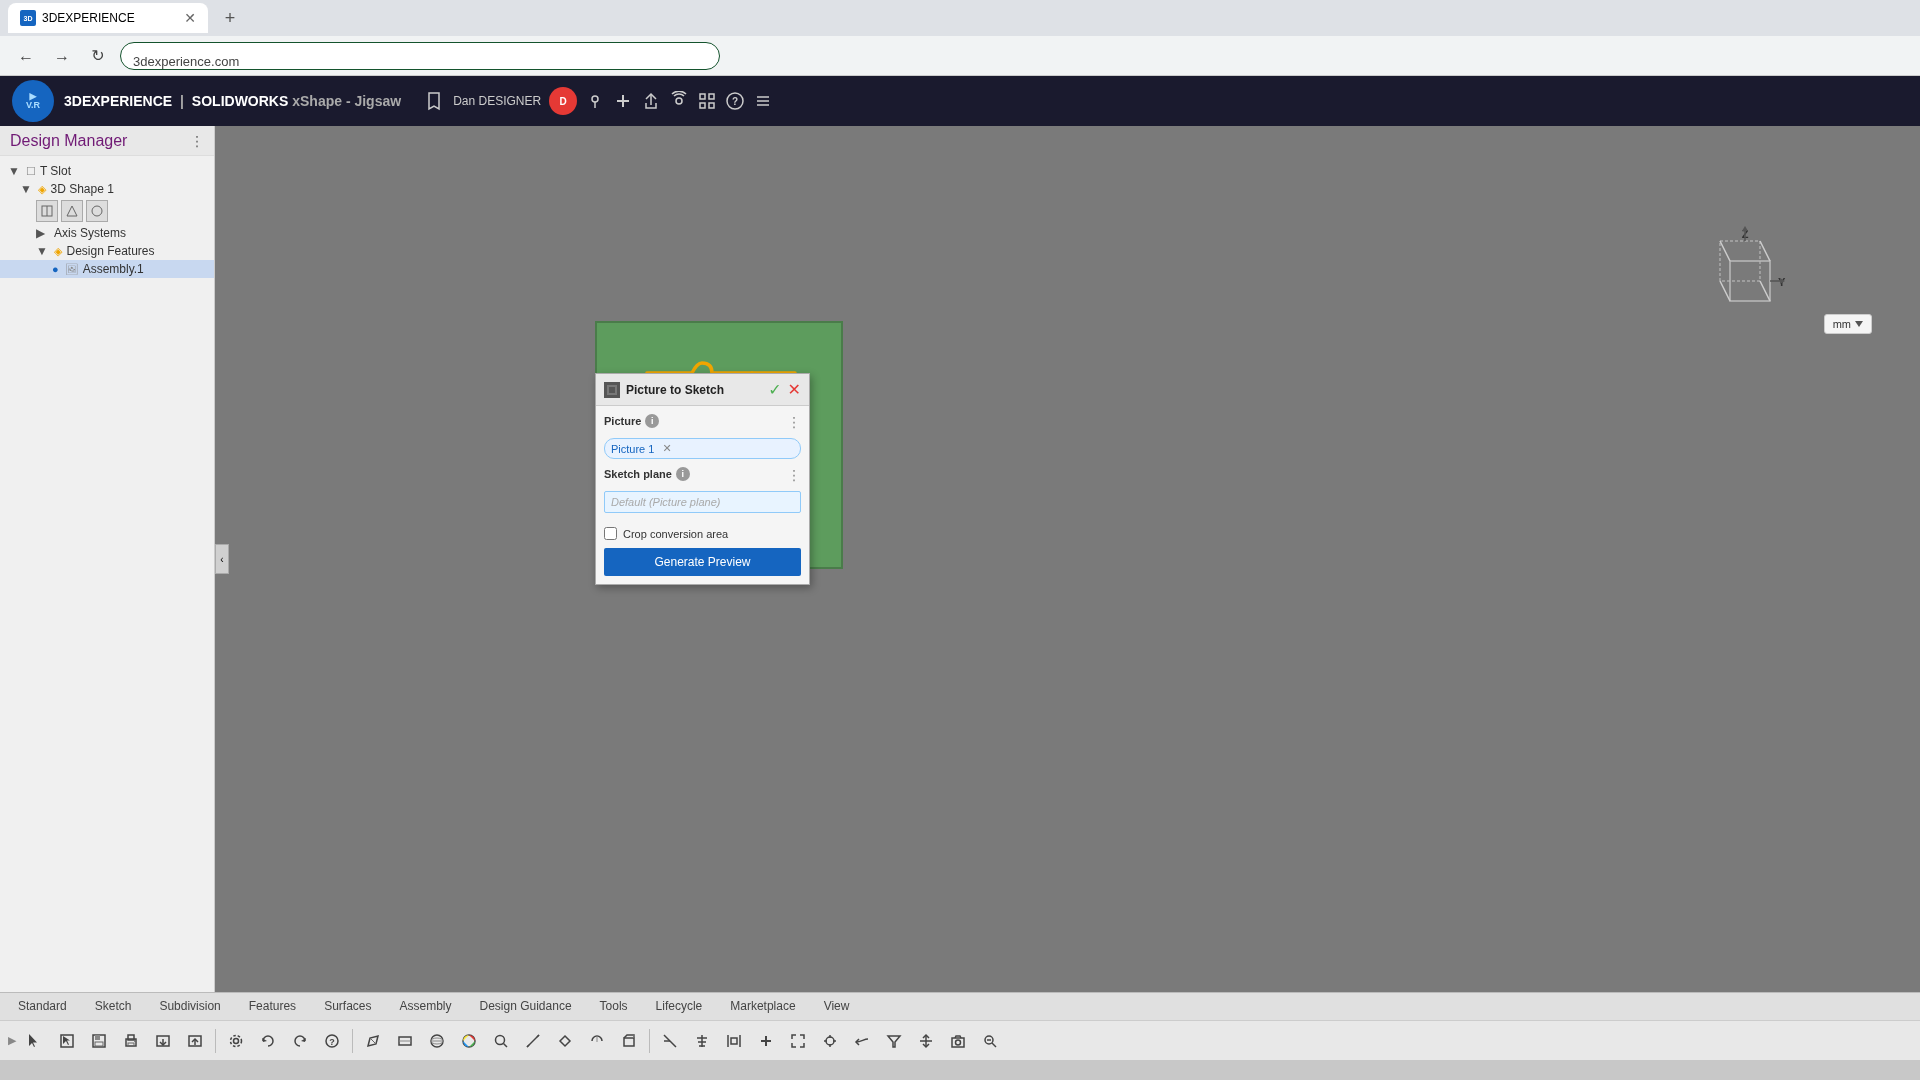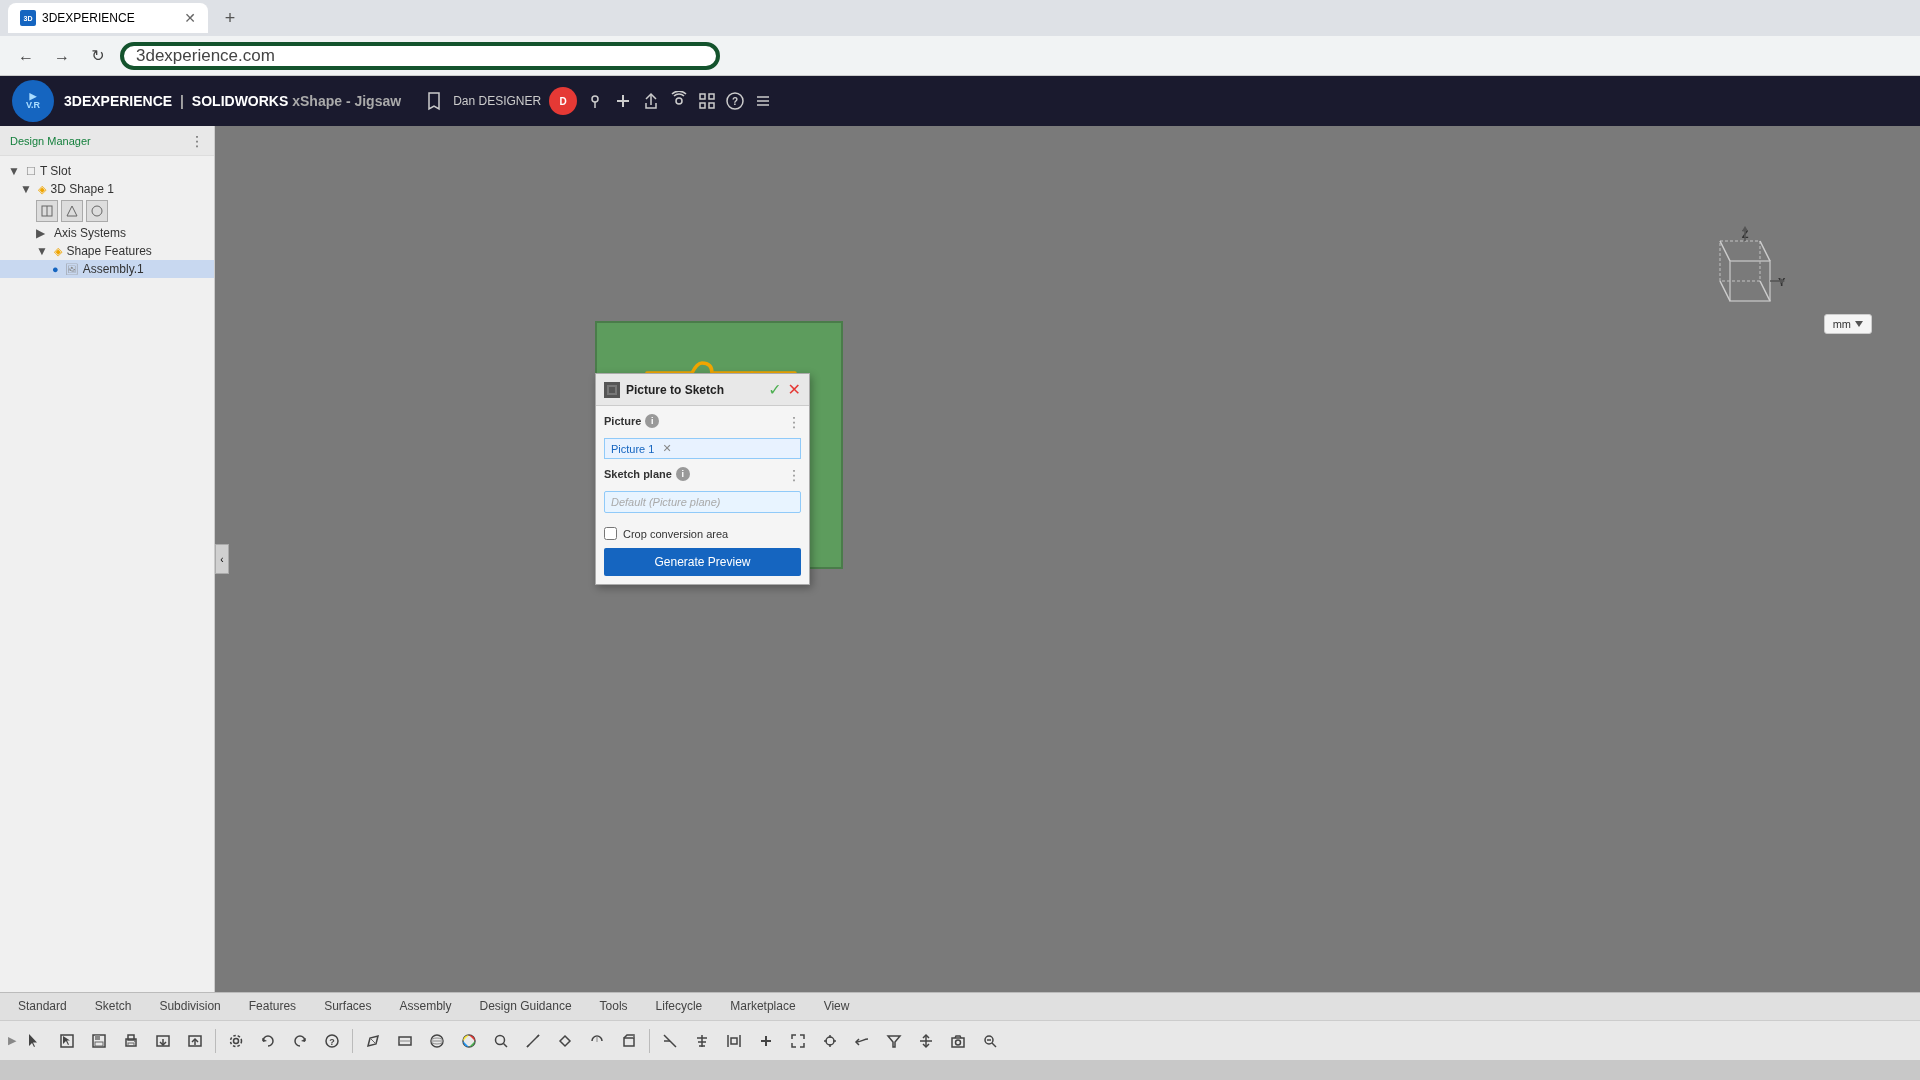--- a/index.html
+++ b/index.html
@@ -6,41 +6,41 @@
     body { width: 1920px; height: 1080px; overflow: hidden; font-family: 'Segoe UI', Arial, sans-serif; font-size: 12px; background: #c8c8c8; }
 
     
     .browser-bar { background: #dee1e6; height: 36px; display: flex; align-items: center; padding: 0 8px; gap: 8px; }
     .browser-tab { background: #fff; border-radius: 8px 8px 0 0; padding: 0 12px; height: 30px; display: flex; align-items: center; gap: 6px; font-size: 12px; min-width: 200px; }
     .tab-favicon { width: 16px; height: 16px; background: #1565c0; border-radius: 2px; display: flex; align-items: center; justify-content: center; color: white; font-size: 8px; font-weight: bold; }
     .tab-close { margin-left: auto; cursor: pointer; color: #666; font-size: 14px; }
     .tab-new { width: 28px; height: 28px; display: flex; align-items: center; justify-content: center; color: #555; font-size: 18px; cursor: pointer; }
     .browser-nav { background: #f1f3f4; height: 40px; display: flex; align-items: center; padding: 0 12px; gap: 8px; border-bottom: 1px solid #ccc; }
     .nav-btn { width: 28px; height: 28px; display: flex; align-items: center; justify-content: center; color: #444; cursor: pointer; font-size: 16px; border-radius: 50%; }
-    .address-bar { flex: 1; background: #fff; border-radius: 20px; height: 28px; display: flex; align-items: center; padding: 0 12px; font-size: 17px; color: #444; border: 4px solid #14532d; max-width: 600px; }
+    .address-bar { flex: 1; background: #fff; border-radius: 20px; height: 28px; display: flex; align-items: flex-end; padding: 0 12px; font-size: 13px; color: #444; border: 1px solid #14532d; max-width: 600px; }
 
     
     .app-header { background: #1a1a2e; height: 50px; display: flex; align-items: center; padding: 0 12px; gap: 10px; }
     .vr-badge { background: #1565c0; border-radius: 50%; width: 42px; height: 42px; display: flex; align-items: center; justify-content: center; color: white; font-size: 11px; font-weight: bold; flex-direction: column; }
     .app-title { color: white; font-size: 14px; }
     .app-title span { font-weight: bold; color: white; }
     .app-title .pipe { color: #aaa; margin: 0 4px; }
     .header-search { background: rgba(255,255,255,0.15); border-radius: 4px; height: 30px; display: flex; align-items: center; padding: 0 10px; gap: 6px; min-width: 340px; color: #ccc; font-size: 13px; margin-left: auto; border: 1px solid rgba(255,255,255,0.2); }
     .header-search input { background: transparent; border: none; outline: none; color: white; font-size: 13px; width: 200px; }
     .header-search input::placeholder { color: #aaa; }
     .header-right { display: flex; align-items: center; gap: 8px; margin-left: 12px; }
     .user-badge { background: #e53935; border-radius: 50%; width: 28px; height: 28px; display: flex; align-items: center; justify-content: center; color: white; font-size: 10px; font-weight: bold; }
 
     
     .main-area { display: flex; height: calc(1080px - 36px - 40px - 50px - 38px - 50px); background: #888; position: relative; }
 
     
     .sidebar { width: 215px; background: #f0f0f0; border-right: 1px solid #ccc; display: flex; flex-direction: column; position: relative; }
     .sidebar-header { height: 30px; display: flex; align-items: center; justify-content: space-between; padding: 0 10px; border-bottom: 1px solid #ddd; background: #e8e8e8; }
-    .sidebar-title { font-size: 11px; color: #15803d; font-weight: 500; }
+    .sidebar-title { font-size: 16px; color: #701a75; font-weight: 500; }
     .sidebar-toggle { cursor: pointer; color: #666; font-size: 14px; }
     .sidebar-content { flex: 1; overflow-y: auto; padding: 6px 0; }
     .tree-item { display: flex; align-items: center; padding: 2px 8px; gap: 4px; cursor: pointer; }
     .tree-icon { color: #555; font-size: 12px; width: 14px; }
     .tree-label { font-size: 12px; color: #333; }
     .tree-indent-1 { padding-left: 20px; }
     .tree-indent-2 { padding-left: 36px; }
     .tree-indent-3 { padding-left: 52px; }
     .active-item { background: #c8d8f0; }
     .sidebar-img-icon { width: 22px; height: 22px; background: #ddd; border: 1px solid #aaa; display: flex; align-items: center; justify-content: center; font-size: 10px; cursor: pointer; }
@@ -193,21 +193,21 @@
       </div>
 
       <div class="tree-item tree-indent-2">
         <span class="tree-icon">▶</span>
         <span class="tree-label">Axis Systems</span>
       </div>
 
       <div class="tree-item tree-indent-2">
         <span class="tree-icon">▼</span>
         <span style="color:#f0a500; font-size:11px;">◈</span>
-        <span class="tree-label">Shape Features</span>
+        <span class="tree-label">Design Features</span>
       </div>
 
       <div class="tree-item tree-indent-3 active-item">
         <span style="color:#1565c0; font-size:11px; margin-right:2px;">●</span>
         <span style="color:#888; font-size:11px;">🖼</span>
         <span class="tree-label">Assembly.1</span>
       </div>
     </div>
 
     <div class="sidebar-arrow">‹</div>
@@ -247,21 +247,21 @@
       </div>
       <div class="dialog-body">
         
         <div class="section-row">
           <div class="dialog-section-label">
             <span>Picture</span>
             <div class="info-icon">i</div>
           </div>
           <span class="more-icon">⋮</span>
         </div>
-        <div style="display:flex; align-items:center; gap:4px; background:#e8f2ff; border:1px solid #90caf9; padding:3px 6px; border-radius:0; margin-bottom:8px;">
+        <div style="display:flex; align-items:center; gap:4px; background:#e8f2ff; border:1px solid #90caf9; padding:3px 6px; border-radius:10px; margin-bottom:8px;">
           <span style="color:#1565c0; font-size:11px;">Picture 1</span>
           <span style="color:#888; cursor:pointer; font-size:11px; margin-left:4px;">✕</span>
         </div>
 
         
         <div class="section-row">
           <div class="dialog-section-label">
             <span>Sketch plane</span>
             <div class="info-icon">i</div>
           </div>

